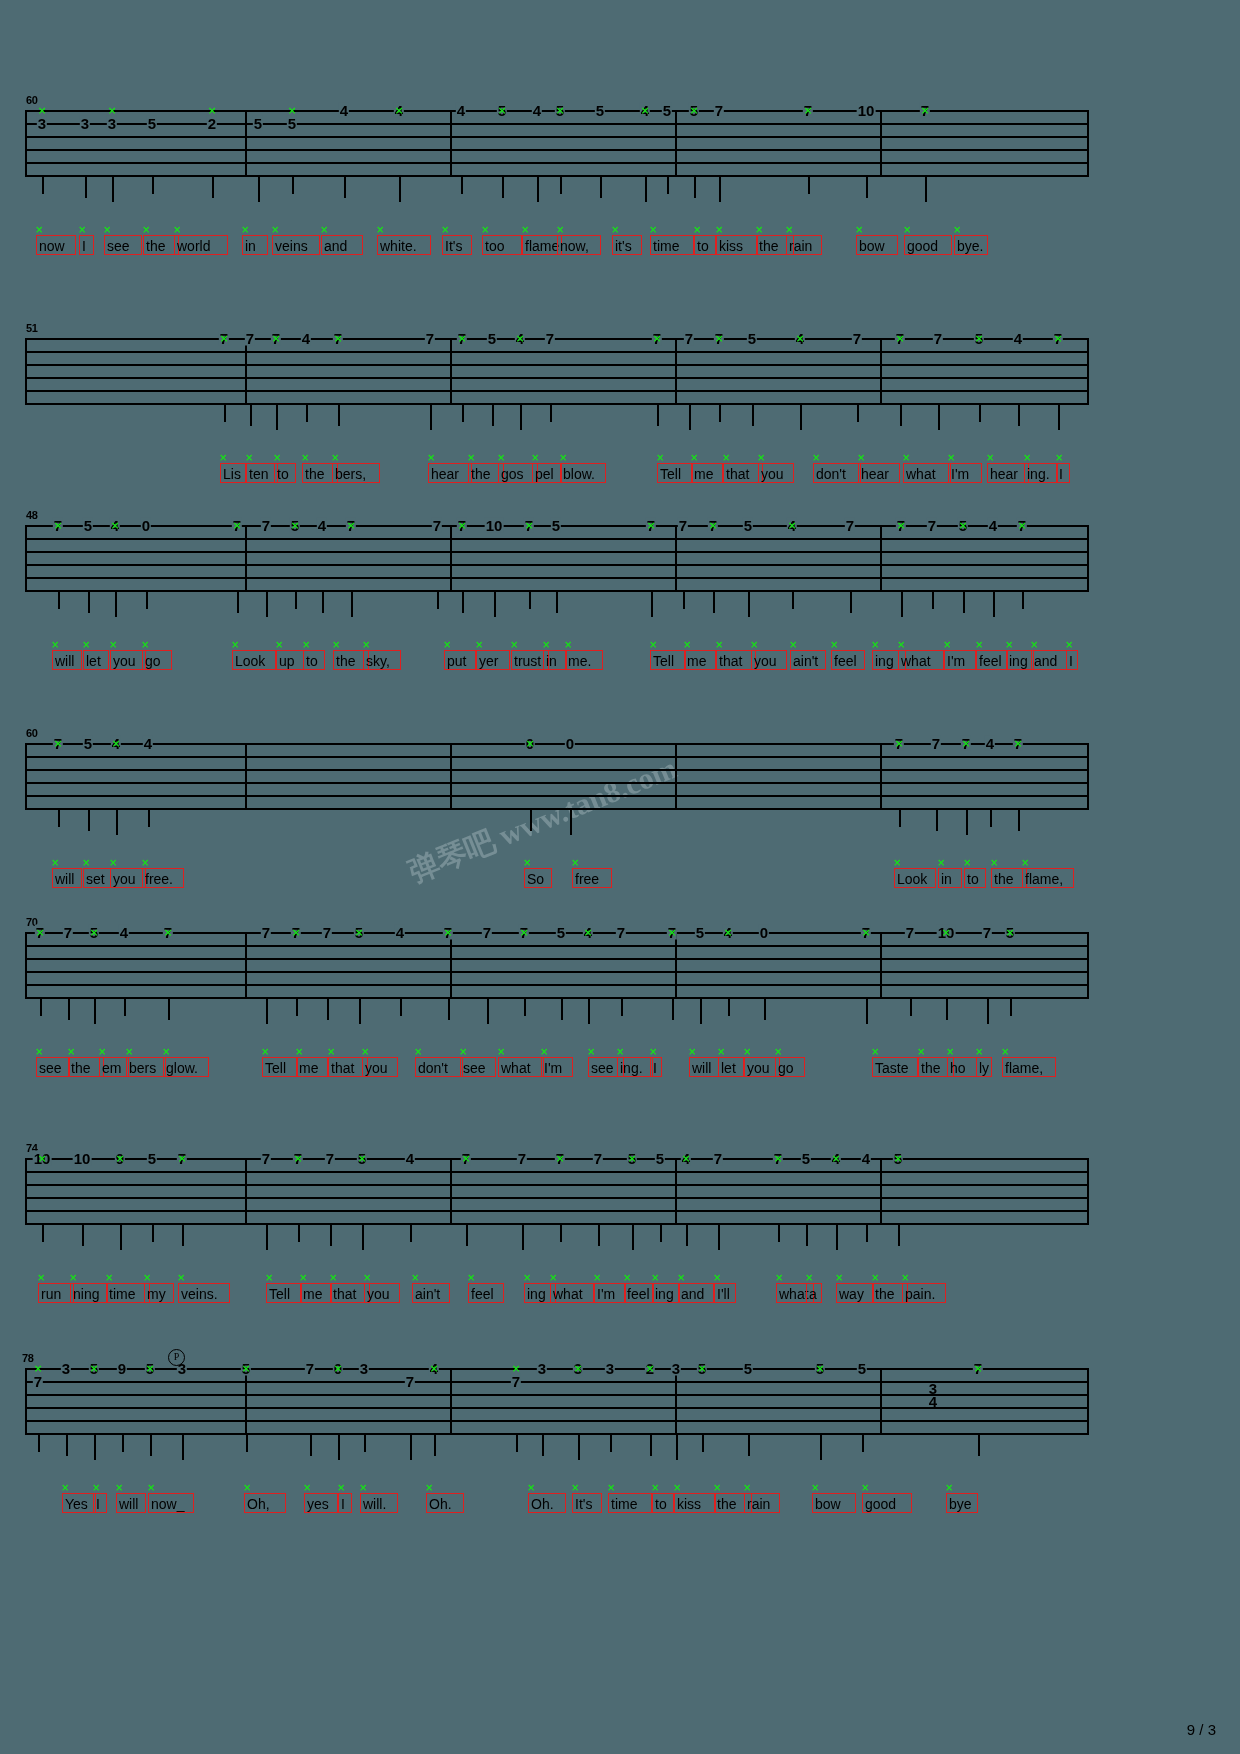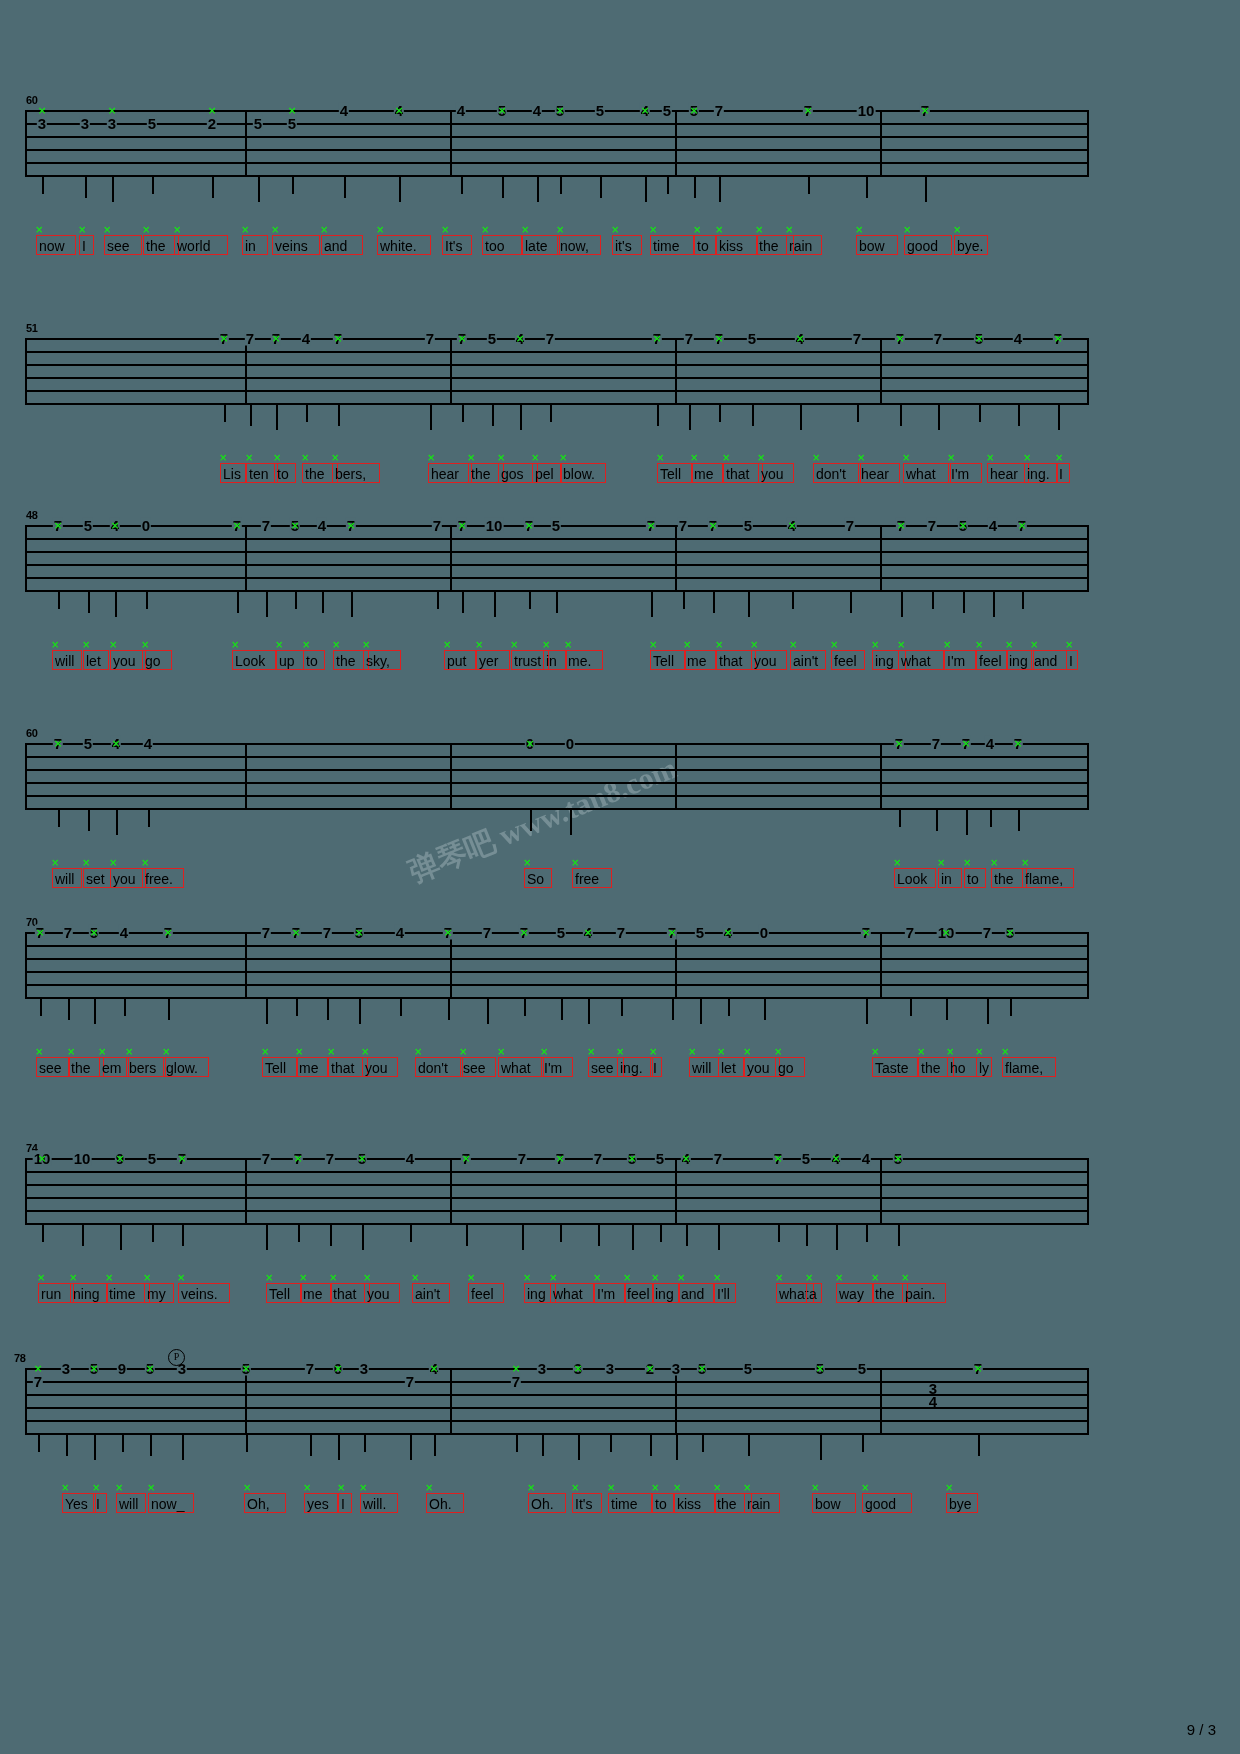--- a/index.html
+++ b/index.html
@@ -214,21 +214,21 @@
           <div class="lyric" style="left: 79px; min-width: 15px;"><span class="x">×</span><span>I</span></div>
           <div class="lyric" style="left: 104px; min-width: 38px;"><span class="x">×</span><span>see</span></div>
           <div class="lyric" style="left: 143px; min-width: 36px;"><span class="x">×</span><span>the</span></div>
           <div class="lyric" style="left: 174px; min-width: 54px;"><span class="x">×</span><span>world</span></div>
           <div class="lyric" style="left: 242px; min-width: 26px;"><span class="x">×</span><span>in</span></div>
           <div class="lyric" style="left: 272px; min-width: 48px;"><span class="x">×</span><span>veins</span></div>
           <div class="lyric" style="left: 321px; min-width: 42px;"><span class="x">×</span><span>and</span></div>
           <div class="lyric" style="left: 377px; min-width: 54px;"><span class="x">×</span><span>white.</span></div>
           <div class="lyric" style="left: 442px; min-width: 30px;"><span class="x">×</span><span>It's</span></div>
           <div class="lyric" style="left: 482px; min-width: 40px;"><span class="x">×</span><span>too</span></div>
-          <div class="lyric" style="left: 522px; min-width: 38px;"><span class="x">×</span><span>late</span></div>
+          <div class="lyric" style="left: 522px; min-width: 38px;"><span class="x">×</span><span>flame</span></div>
           <div class="lyric" style="left: 557px; min-width: 44px;"><span class="x">×</span><span>now,</span></div>
           <div class="lyric" style="left: 612px; min-width: 30px;"><span class="x">×</span><span>it's</span></div>
           <div class="lyric" style="left: 650px; min-width: 44px;"><span class="x">×</span><span>time</span></div>
           <div class="lyric" style="left: 694px; min-width: 22px;"><span class="x">×</span><span>to</span></div>
           <div class="lyric" style="left: 716px; min-width: 42px;"><span class="x">×</span><span>kiss</span></div>
           <div class="lyric" style="left: 756px; min-width: 38px;"><span class="x">×</span><span>the</span></div>
           <div class="lyric" style="left: 786px; min-width: 36px;"><span class="x">×</span><span>rain</span></div>
           <div class="lyric" style="left: 856px; min-width: 42px;"><span class="x">×</span><span>bow</span></div>
           <div class="lyric" style="left: 904px; min-width: 48px;"><span class="x">×</span><span>good</span></div>
           <div class="lyric" style="left: 954px; min-width: 34px;"><span class="x">×</span><span>bye.</span></div>
@@ -695,21 +695,21 @@
           <div class="lyric" style="left: 678px; min-width: 36px;"><span class="x">×</span><span>and</span></div>
           <div class="lyric" style="left: 714px; min-width: 22px;"><span class="x">×</span><span>I'll</span></div>
           <div class="lyric" style="left: 776px; min-width: 38px;"><span class="x">×</span><span>what</span></div>
           <div class="lyric" style="left: 806px; min-width: 16px;"><span class="x">×</span><span>a</span></div>
           <div class="lyric" style="left: 836px; min-width: 38px;"><span class="x">×</span><span>way</span></div>
           <div class="lyric" style="left: 872px; min-width: 36px;"><span class="x">×</span><span>the</span></div>
           <div class="lyric" style="left: 902px; min-width: 44px;"><span class="x">×</span><span>pain.</span></div>
         </div>
       </div>
       <div class="system" style="top: 1368px;">
-        <div class="measure-number" style="left: 14px; top: -16px;">78</div>
+        <div class="measure-number" style="left: 22px; top: -16px;">78</div>
         <div class="staff">
           <div class="line l0"></div>
           <div class="line l1"></div>
           <div class="line l2"></div>
           <div class="line l3"></div>
           <div class="line l4"></div>
           <div class="line l5"></div>
           <div class="barline" style="left: 0px;"></div>
           <div class="barline" style="left: 1062px;"></div>
           <div class="barline" style="left: 220px;"></div>

